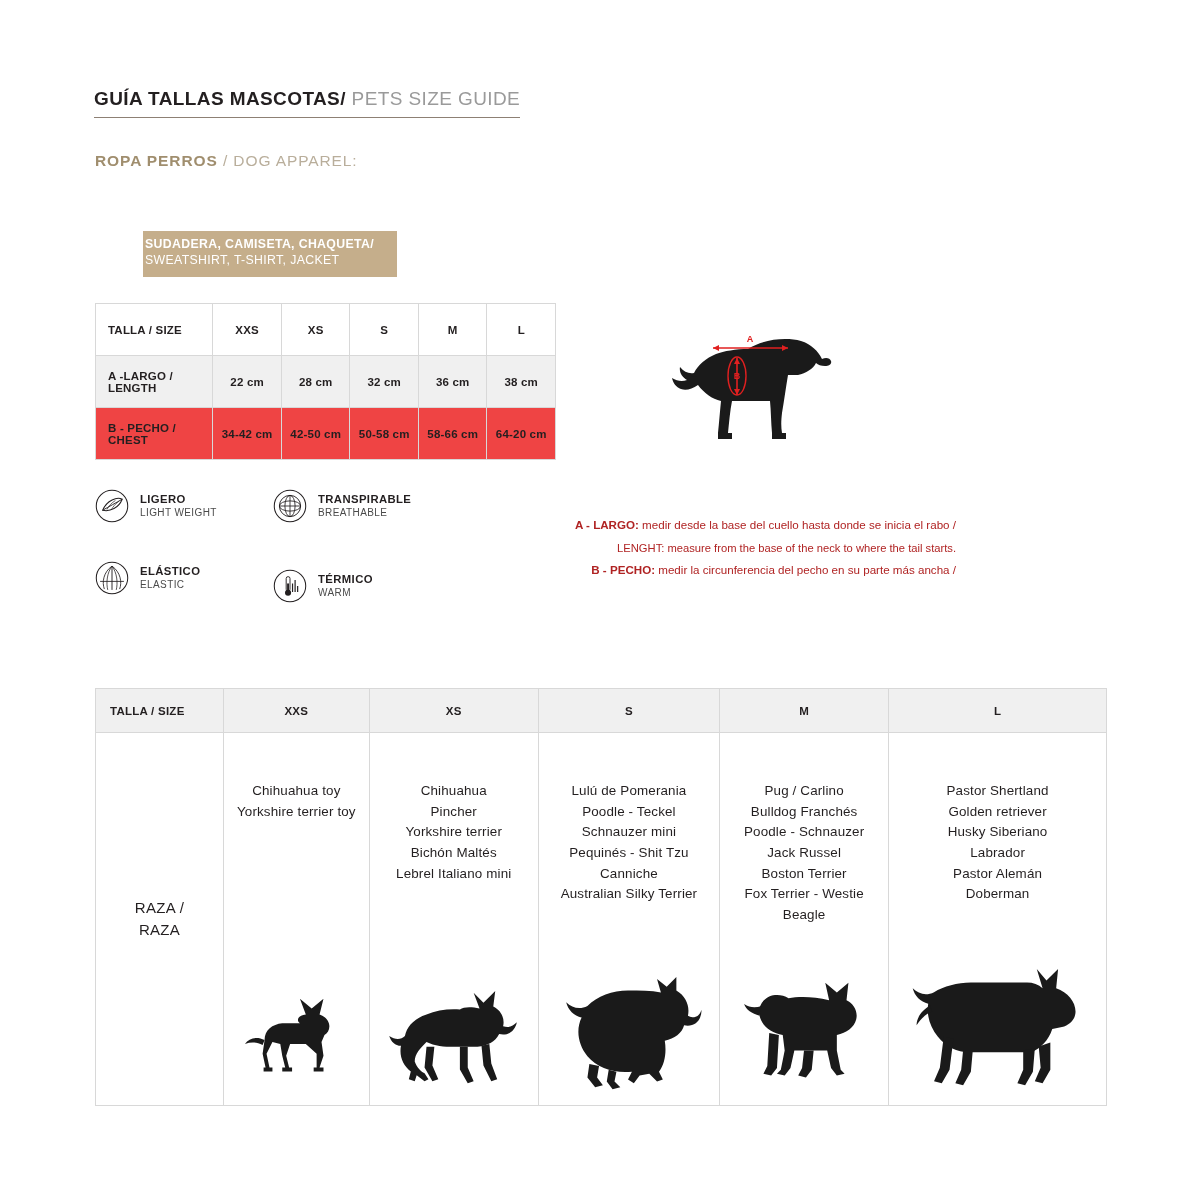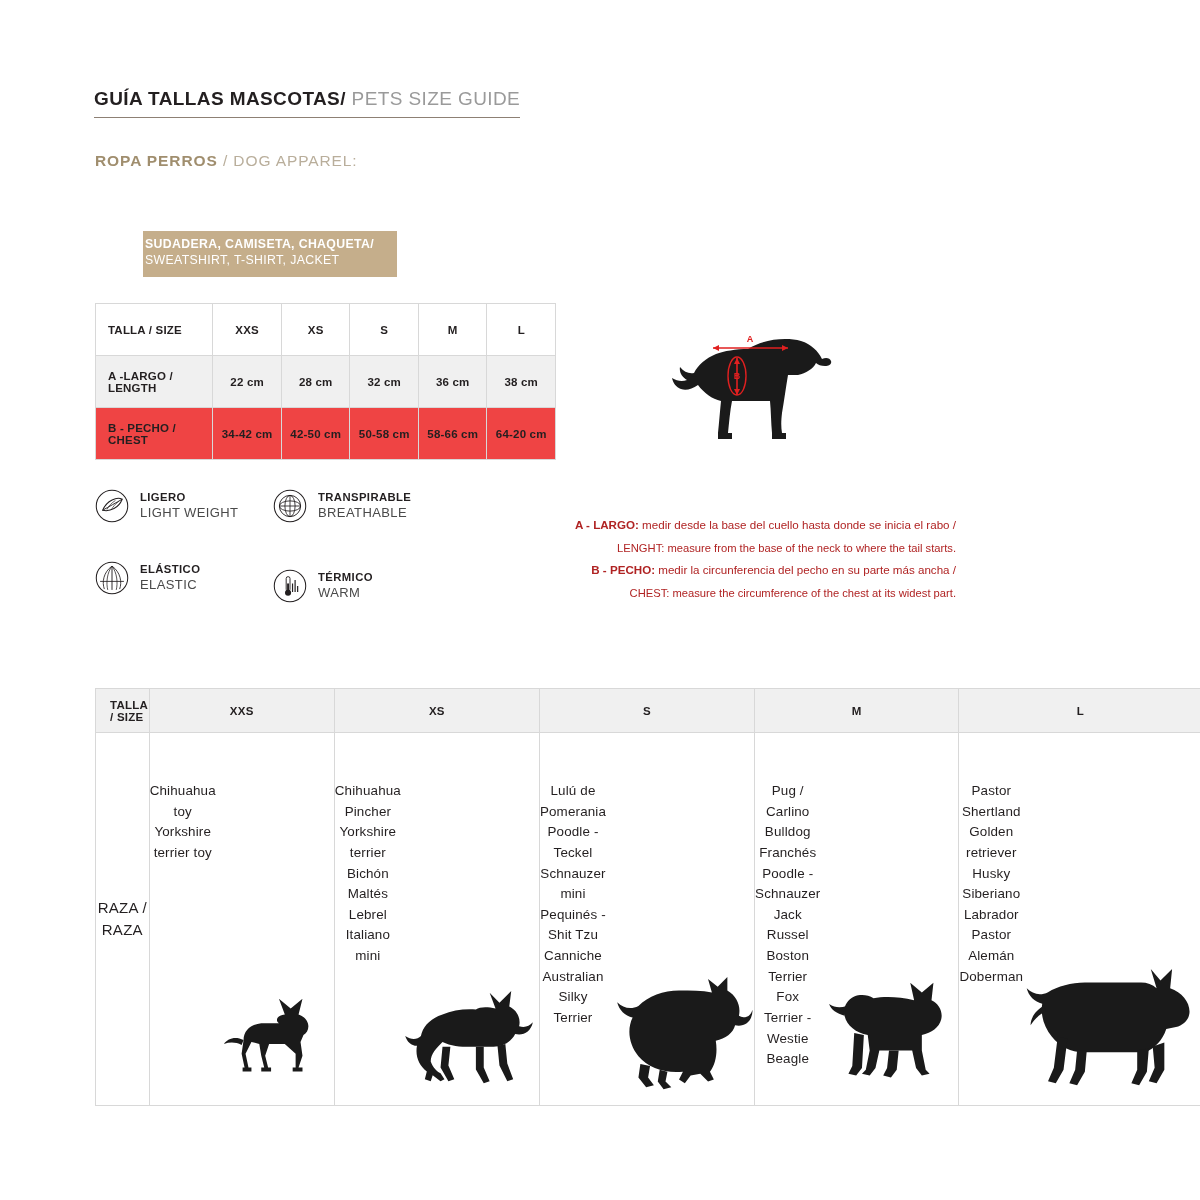--- a/index.html
+++ b/index.html
@@ -72,21 +72,21 @@
   .size-table tr.row-a td.lbl, .size-table tr.row-b td.lbl { font-weight: bold; }
 
   
   .features { position: absolute; left: 95px; top: 489px; width: 420px; }
   .feat {
     position: absolute; display: flex; align-items: center; gap: 11px;
   }
   .feat .ic { width: 34px; height: 34px; flex: 0 0 34px; }
   .feat .txt { line-height: 1.22; }
   .feat .t1 { font-size: 11.3px; font-weight: bold; letter-spacing: 0.4px; }
-  .feat .t2 { font-size: 13px; color: #4a4a4a; letter-spacing: 0.4px; }
+  .feat .t2 { font-size: 10px; color: #4a4a4a; letter-spacing: 0.4px; }
   .f1 { left: 0; top: 0; }
   .f2 { left: 178px; top: 0; }
   .f3 { left: 0; top: 72px; }
   .f4 { left: 178px; top: 56px; margin-top: 24px; }
 
   
   .dog-diagram { position: absolute; left: 636px; top: 327px; width: 230px; height: 135px; }
 
   
   .legend { position: absolute; left: 536px; top: 513px; width: 420px; text-align: right; }
@@ -120,23 +120,25 @@
     vertical-align: middle;
     text-align: center;
     font-size: 15px;
     letter-spacing: 0.3px;
     line-height: 1.5;
     width: 128px;
   }
   .cellwrap {
     height: 372px;
     display: flex;
-    flex-direction: row;
+    flex-direction: column;
+    align-items: center;
     justify-content: flex-start;
     padding-top: 48px;
+    gap: 36px;
   }
   .breeds {
     text-align: center;
     font-size: 13.4px;
     line-height: 1.54;
     letter-spacing: 0.15px;
   }
   .silho { margin-top: auto; padding-bottom: 8px; }
 </style>
 </head>
@@ -284,21 +286,20 @@
   </div>
 
   <div class="legend">
     <p>
       <span class="bold">A - LARGO:</span><span class="norm"> medir desde la base del cuello hasta donde se inicia el rabo /</span>
     </p>
     <p><span class="sub">LENGHT: measure from the base of the neck to where the tail starts.</span></p>
     <p>
       <span class="bold">B - PECHO:</span><span class="norm"> medir la circunferencia del pecho en su parte más ancha /</span>
     </p>
-    <p><span class="sub">CHEST: measure the circumference of the chest at its widest part.</span></p>
   </div>
 
   <table class="breed-table">
     <tbody>
         <tr>
       <th class="lbl">TALLA /  SIZE</th>
       <th>XXS</th>
       <th>XS</th>
       <th>S</th>
       <th>M</th>

